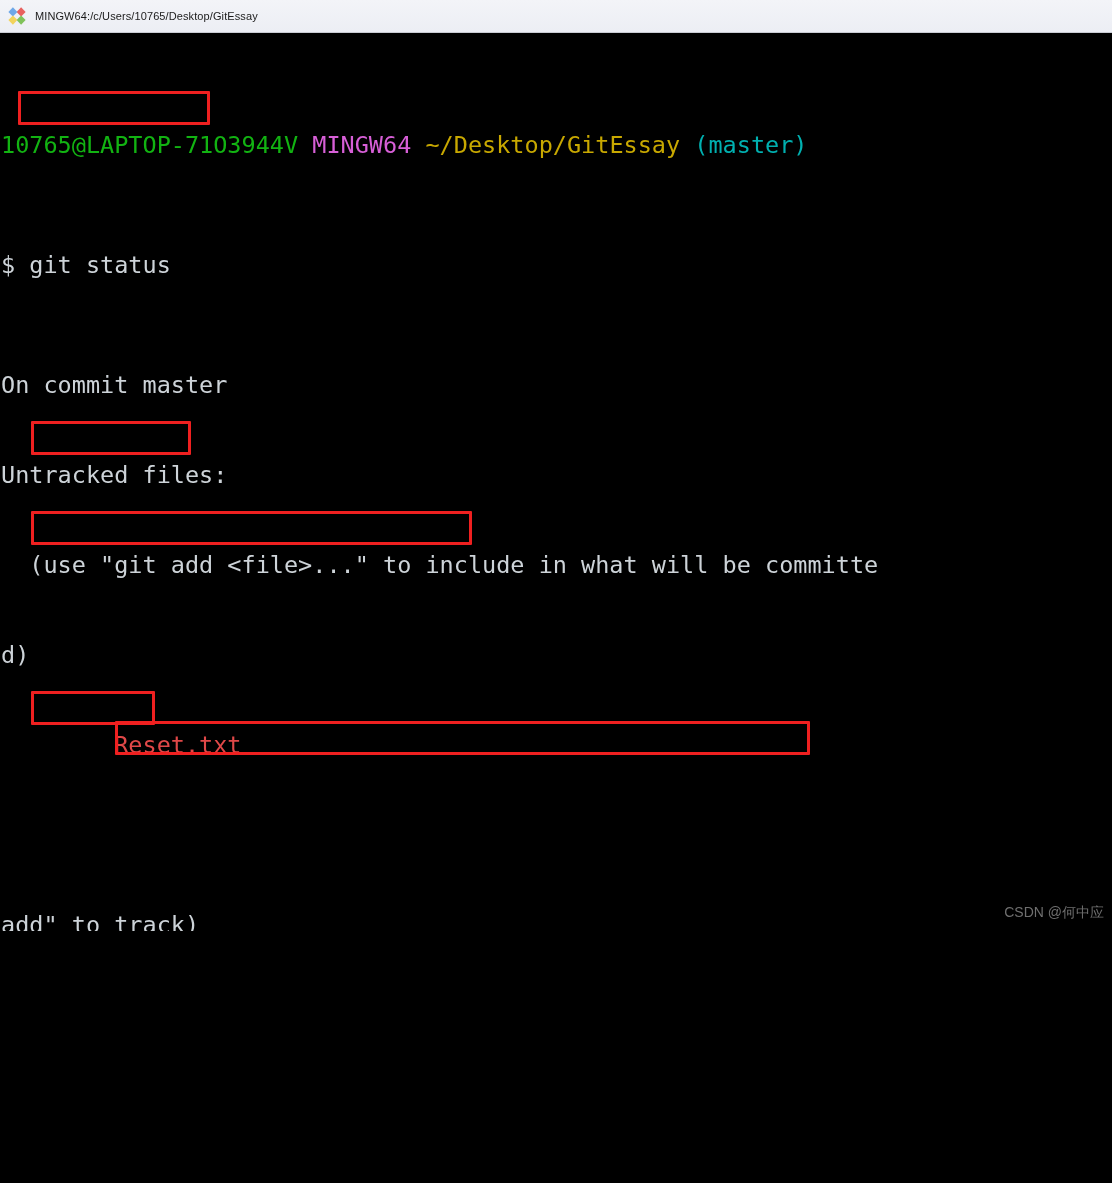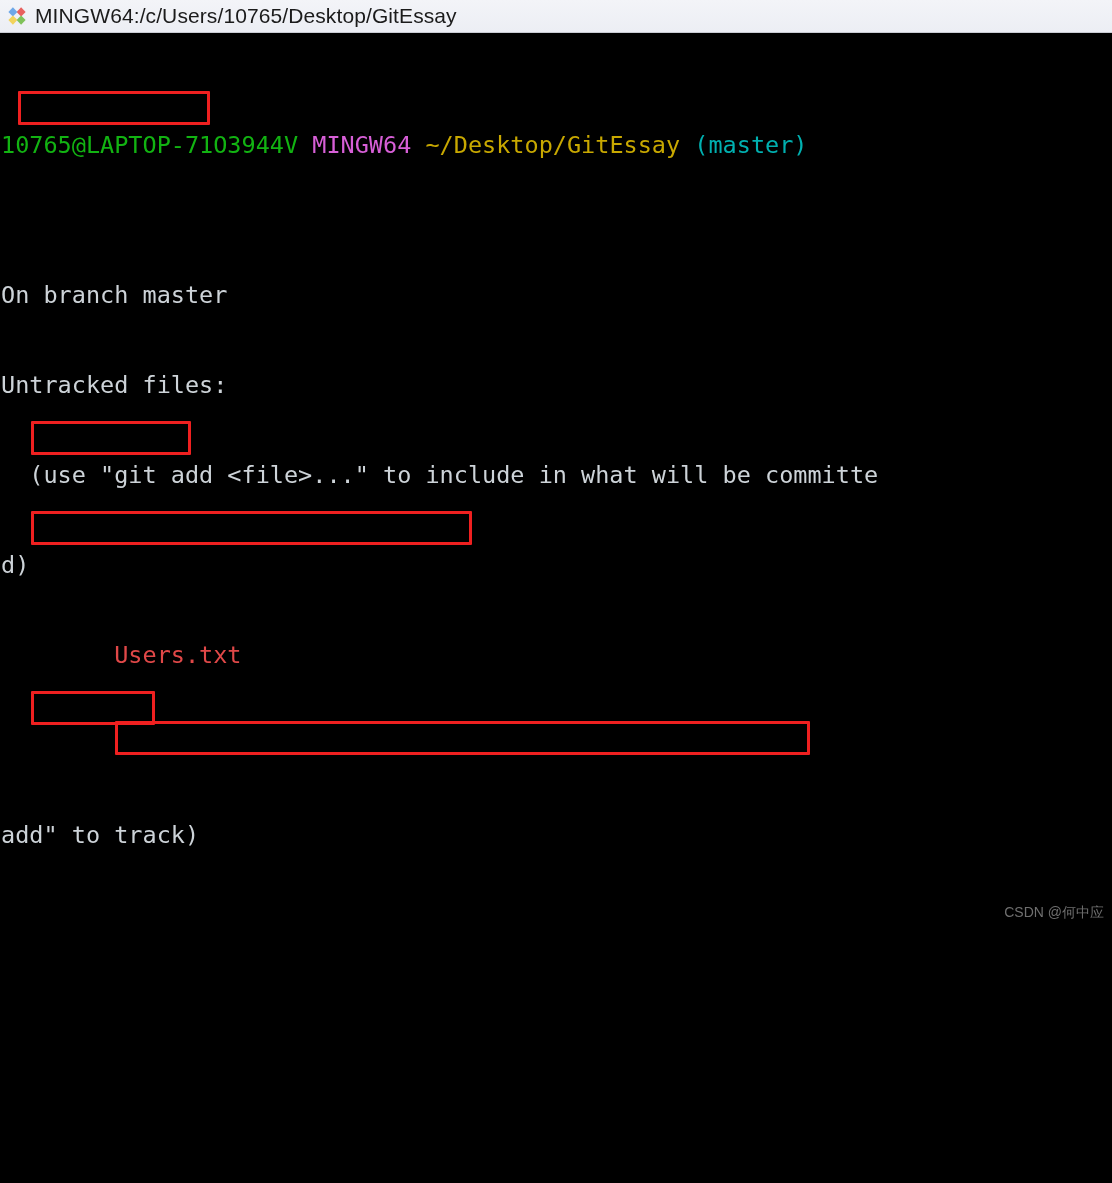--- a/index.html
+++ b/index.html
@@ -26,21 +26,21 @@
   }
   #app-icon {
     width: 22px;
     height: 22px;
     position: relative;
     flex: none;
     margin-right: 7px;
   }
   #titlebar .title-text {
     font-family: "Liberation Sans", sans-serif;
-    font-size: 21px;
+    font-size: 11px;
     color: #1b1b1b;
     white-space: nowrap;
     letter-spacing: 0.1px;
   }
 
   
   #terminal {
     position: relative;
     width: 1112px;
     height: 898px;
@@ -104,26 +104,27 @@
   </span>
   <span class="title-text">MINGW64:/c/Users/10765/Desktop/GitEssay</span>
 </div>
 
 <div id="terminal">
 
   <div id="screen">
 
     <div class="row"><span class="c-green">10765@LAPTOP-71O3944V</span><span class="c-magenta"> MINGW64 </span><span class="c-yellow">~/Desktop/GitEssay</span><span class="c-cyan"> (master)</span></div>
 
+    <div class="row"><span class="c-white">$ </span><span class="c-white">git status</span></div>
 
-    <div class="row">On branch master</div>
+    <div class="row">On commit master</div>
     <div class="row">Untracked files:</div>
     <div class="row">  (use "git add &lt;file&gt;..." to include in what will be committe</div>
     <div class="row">d)</div>
-    <div class="row c-red">        Users.txt</div>
+    <div class="row c-red">        Reset.txt</div>
     <div class="row"> </div>
     <div class="row">add" to track)</div>
     <div class="row"> </div>
 
     
 
     
 
     
 

